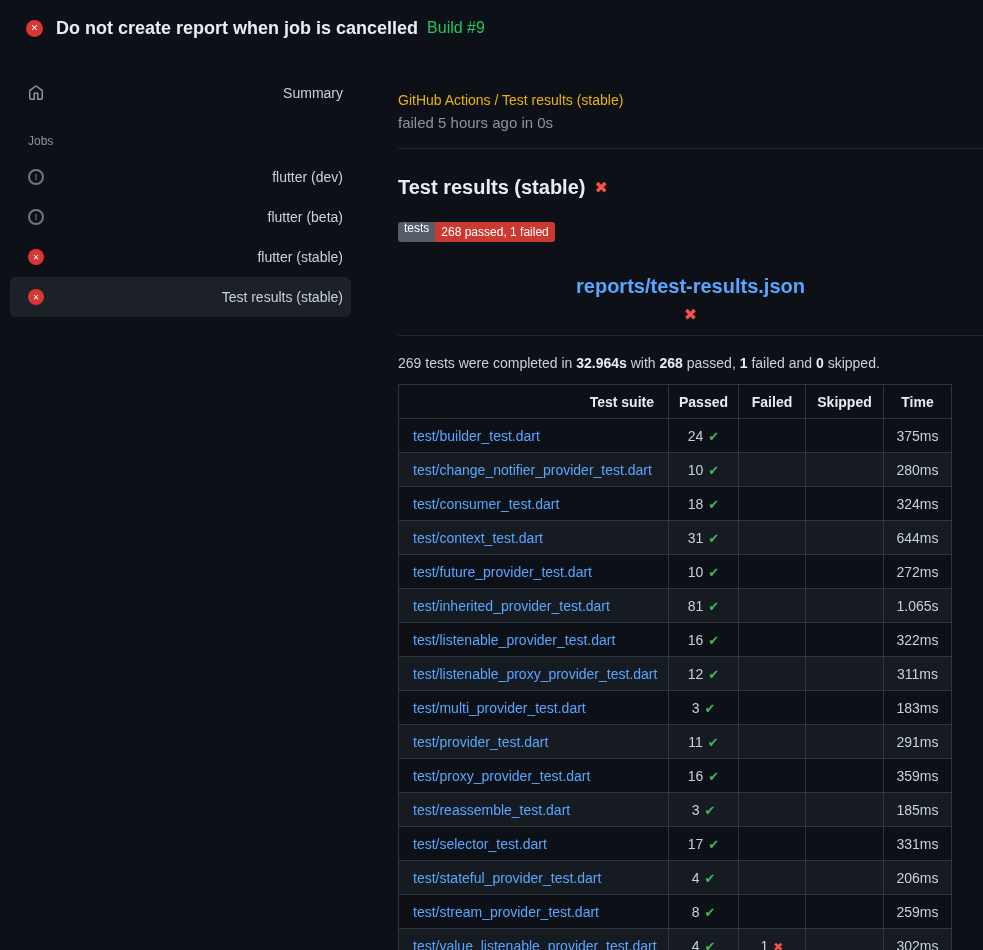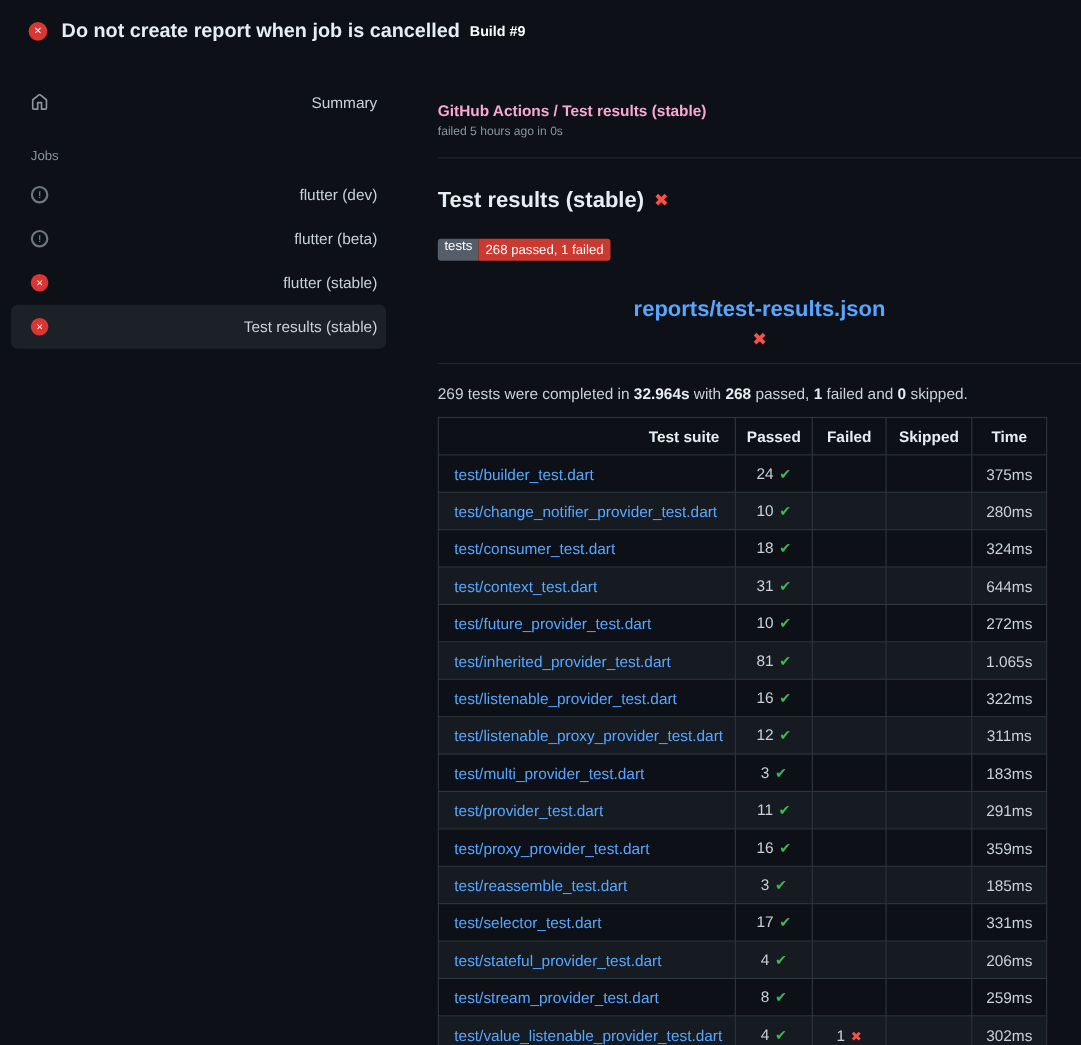--- a/index.html
+++ b/index.html
@@ -16,21 +16,21 @@
     height: 56px; display: flex; align-items: center; gap: 13px;
     padding: 0 16px 0 26px;
   }
   .status-circle {
     width: 17px; height: 17px; border-radius: 50%;
     background: #da3633; color: #fff;
     display: flex; align-items: center; justify-content: center;
     font-size: 9px; font-weight: 700; flex-shrink: 0;
   }
   h1 { margin: 0; font-size: 18px; font-weight: 700; color: #e6edf3; white-space: nowrap; }
-  .build-num { font-size: 13px; color: #ffffff; font-weight: 700; margin-left: -4px; }
+  .build-num { font-size: 16px; color: #22c55e; font-weight: 400; margin-left: -4px; }
 
   
   .layout { display: flex; align-items: flex-start; }
   aside { width: 398px; flex-shrink: 0; padding-top: 17px; }
   main  { flex: 1; padding-top: 36px; min-width: 0; }
 
   
   .side-item {
     display: flex; align-items: center; gap: 12px;
     height: 40px; padding: 0 8px 0 18px; margin: 0 47px 0 10px;
@@ -40,22 +40,22 @@
   .jobs-label { color: #8b949e; font-size: 12px; padding: 21px 0 9px 28px; }
   .circle-icon {
     width: 16px; height: 16px; border-radius: 50%; flex-shrink: 0;
     display: flex; align-items: center; justify-content: center;
   }
   .circle-icon.failed { background: #da3633; color: #fff; font-size: 8px; font-weight: 700; }
   .circle-icon.neutral { border: 2px solid #6e7681; color: #6e7681; font-size: 9px; font-weight: 700; }
   .home-icon { display: flex; width: 16px; flex-shrink: 0; }
 
   
-  .crumb { font-weight: 700; color: #f9a8d4; font-size: 14px; }
-  .status-line { margin-top: 6px; font-size: 11px; color: #8b949e; }
+  .crumb { font-weight: 400; color: #eab308; font-size: 14px; }
+  .status-line { margin-top: 6px; font-size: 15px; color: #8b949e; }
   .divider { border: 0; border-top: 1px solid #21262d; margin: 17px 0 0; }
 
   h2 {
     margin: 27px 0 0; font-size: 20px; font-weight: 700; color: #e6edf3;
     display: flex; align-items: center; gap: 9px;
   }
   .x-mark { color: #f85149; font-size: 16px; font-weight: 700; line-height: 1; }
 
   .badge { display: inline-flex; margin-top: 23px; font-size: 12px; color: #ffffff; line-height: 1; }
   .badge-label { background: #555e68; padding: 0 6px; border-radius: 3px 0 0 3px; }

